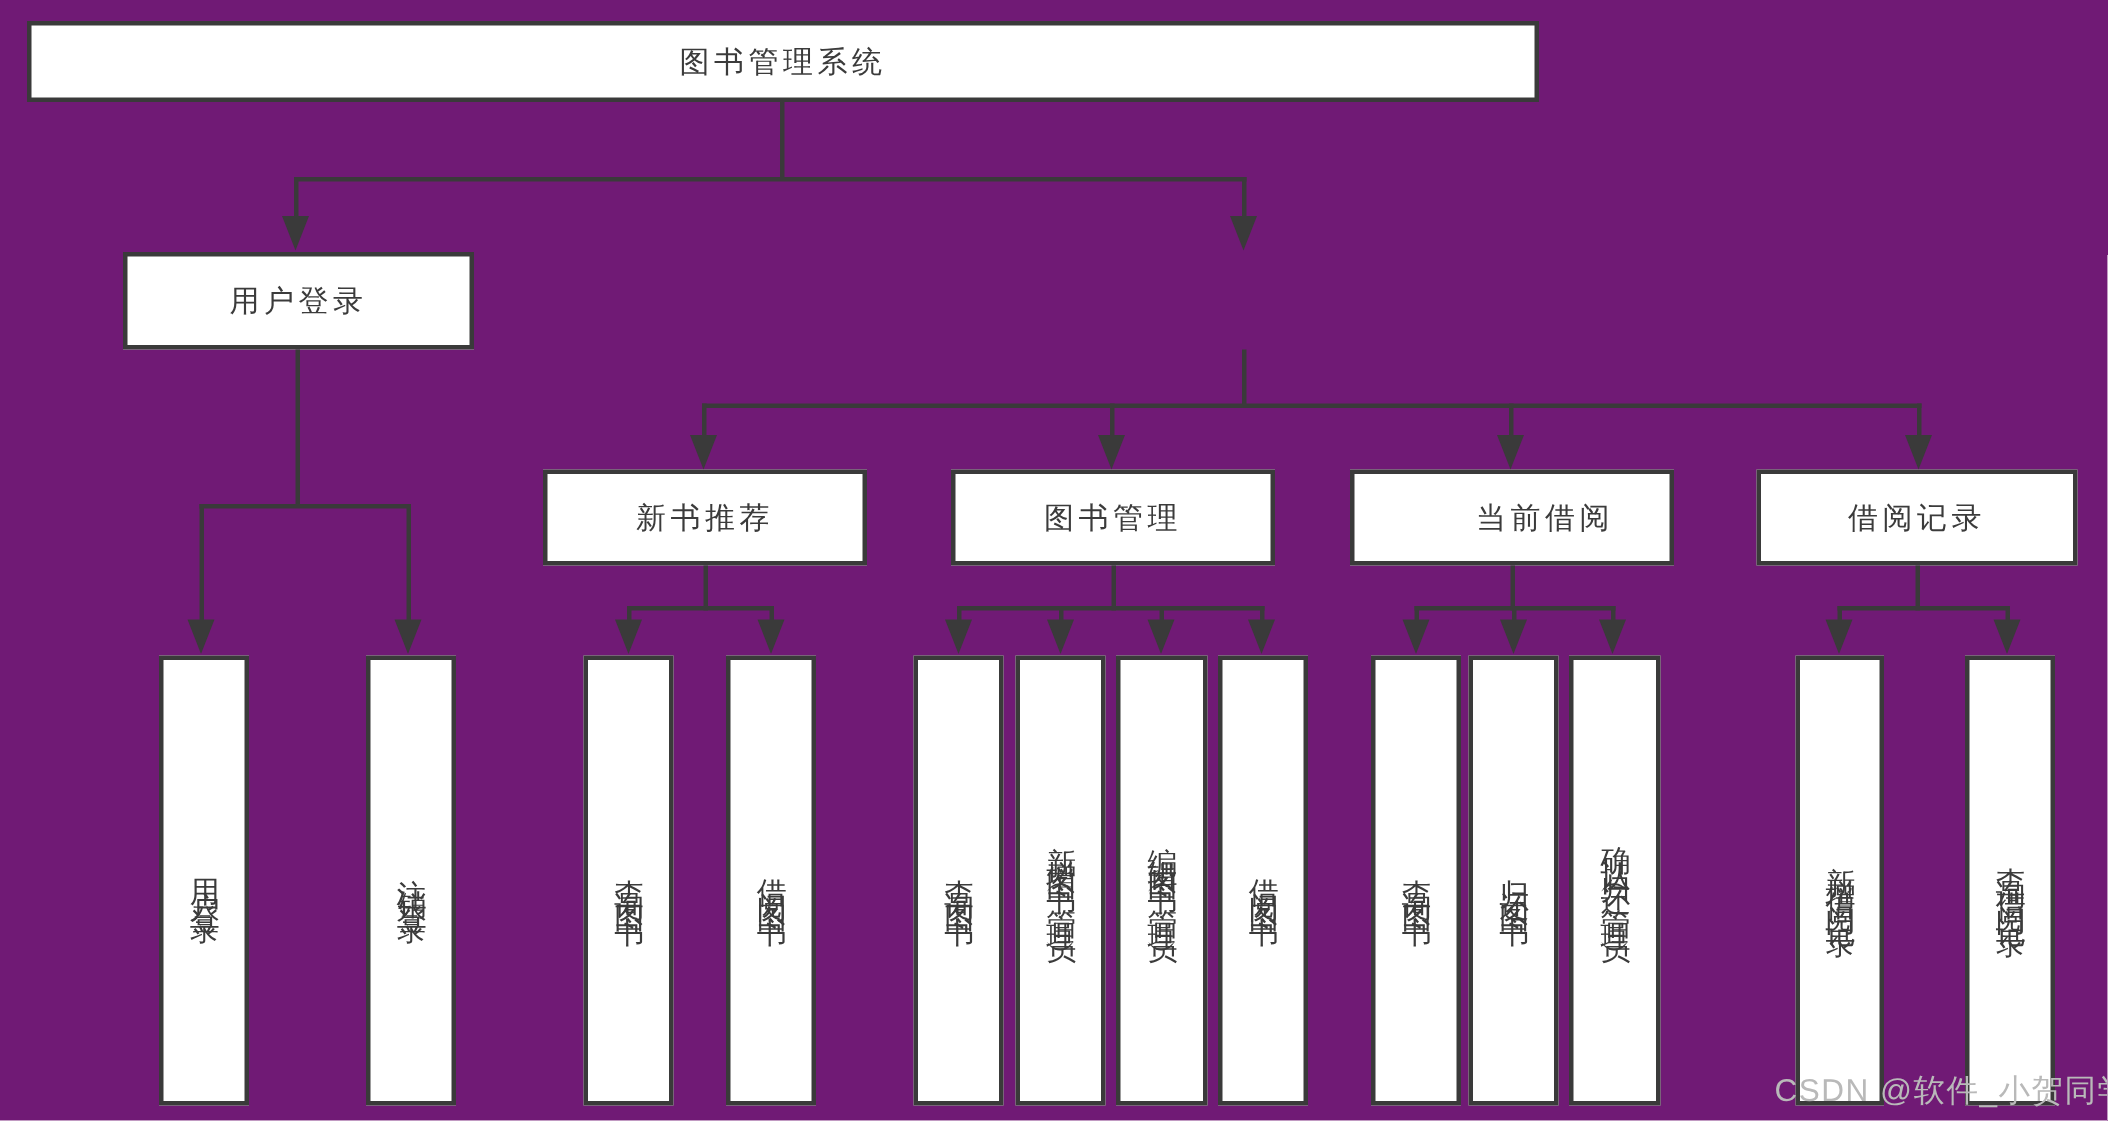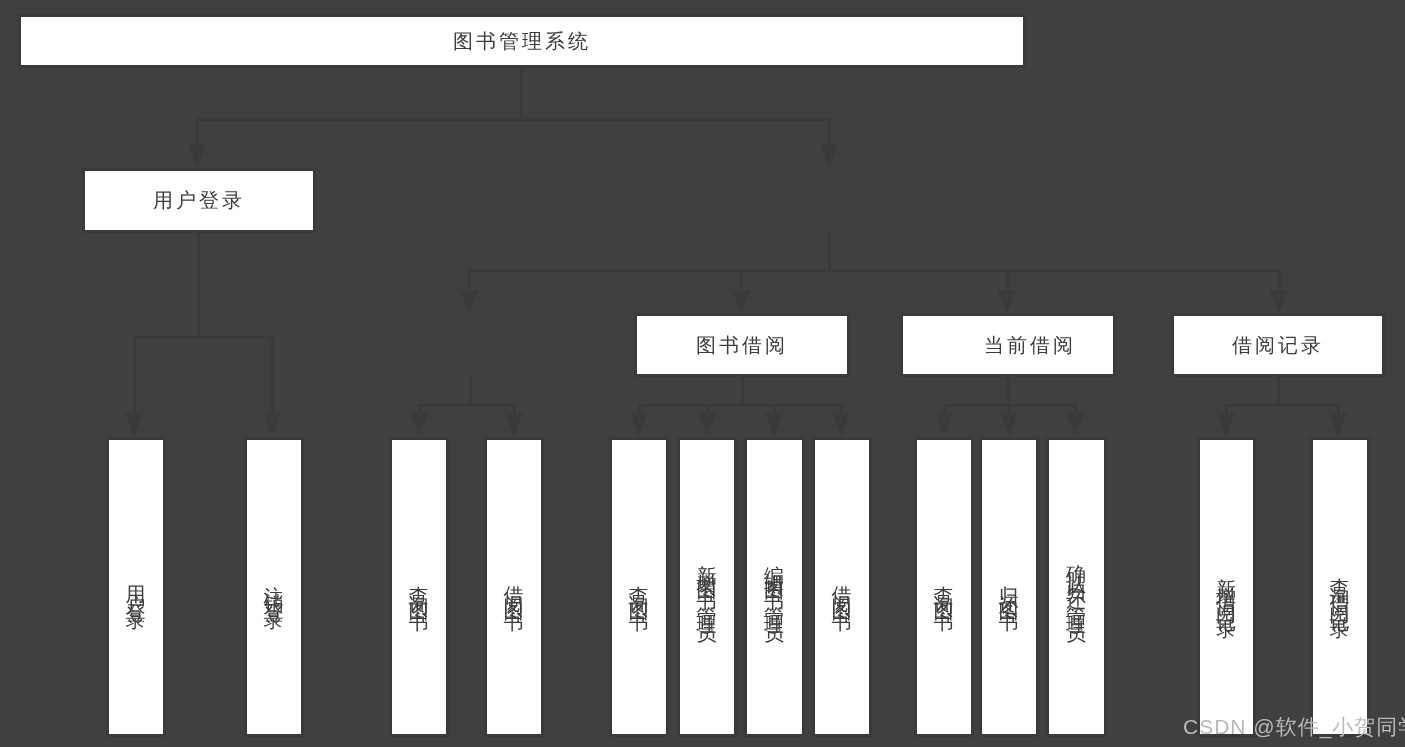--- a/index.html
+++ b/index.html
@@ -1,17 +1,17 @@
 <!DOCTYPE html>
 <html><head>
 <meta charset="utf-8">
 <style>
   html,body{margin:0;padding:0;background:#ffffff;}
   .canvas{
-    position:relative;width:1405px;height:747px;background:#404040;overflow:hidden;
+    position:relative;width:1405px;height:747px;background:#701a75;overflow:hidden;
     font-family:"Liberation Sans","DejaVu Sans",sans-serif;color:#3b3b3b;
   }
   
   .node{
     position:absolute;box-sizing:border-box;border:3px solid #3a3a3a;background:#ffffff;
     display:flex;align-items:center;justify-content:center;
   }
   .node .lbl{
     font-size:20px;letter-spacing:3px;color:#3b3b3b;white-space:nowrap;
   }
@@ -37,22 +37,25 @@
 <div class="canvas">
 
   <div class="node" style="left:18px;top:14px;width:1008px;height:54px;">
     <span class="lbl">图书管理系统</span>
   </div>
 
   <div class="node" style="left:82px;top:168px;width:234px;height:65px;">
     <span class="lbl">用户登录</span>
   </div>
 
+  <div class="node" style="left:362px;top:313px;width:216px;height:64px;">
+    <span class="lbl">新书推荐</span>
+  </div>
   <div class="node" style="left:634px;top:313px;width:216px;height:64px;">
-    <span class="lbl">图书借阅</span>
+    <span class="lbl">图书管理</span>
   </div>
   <div class="node" style="left:900px;top:313px;width:216px;height:64px;padding-left:44px;">
     <span class="lbl">当前借阅</span>
   </div>
   <div class="node" style="left:1171px;top:313px;width:214px;height:64px;">
     <span class="lbl">借阅记录</span>
   </div>
 
   <div class="node vnode" style="left:106px;top:437px;width:60px;height:300px;">
     <span class="lbl">用户登录</span>

